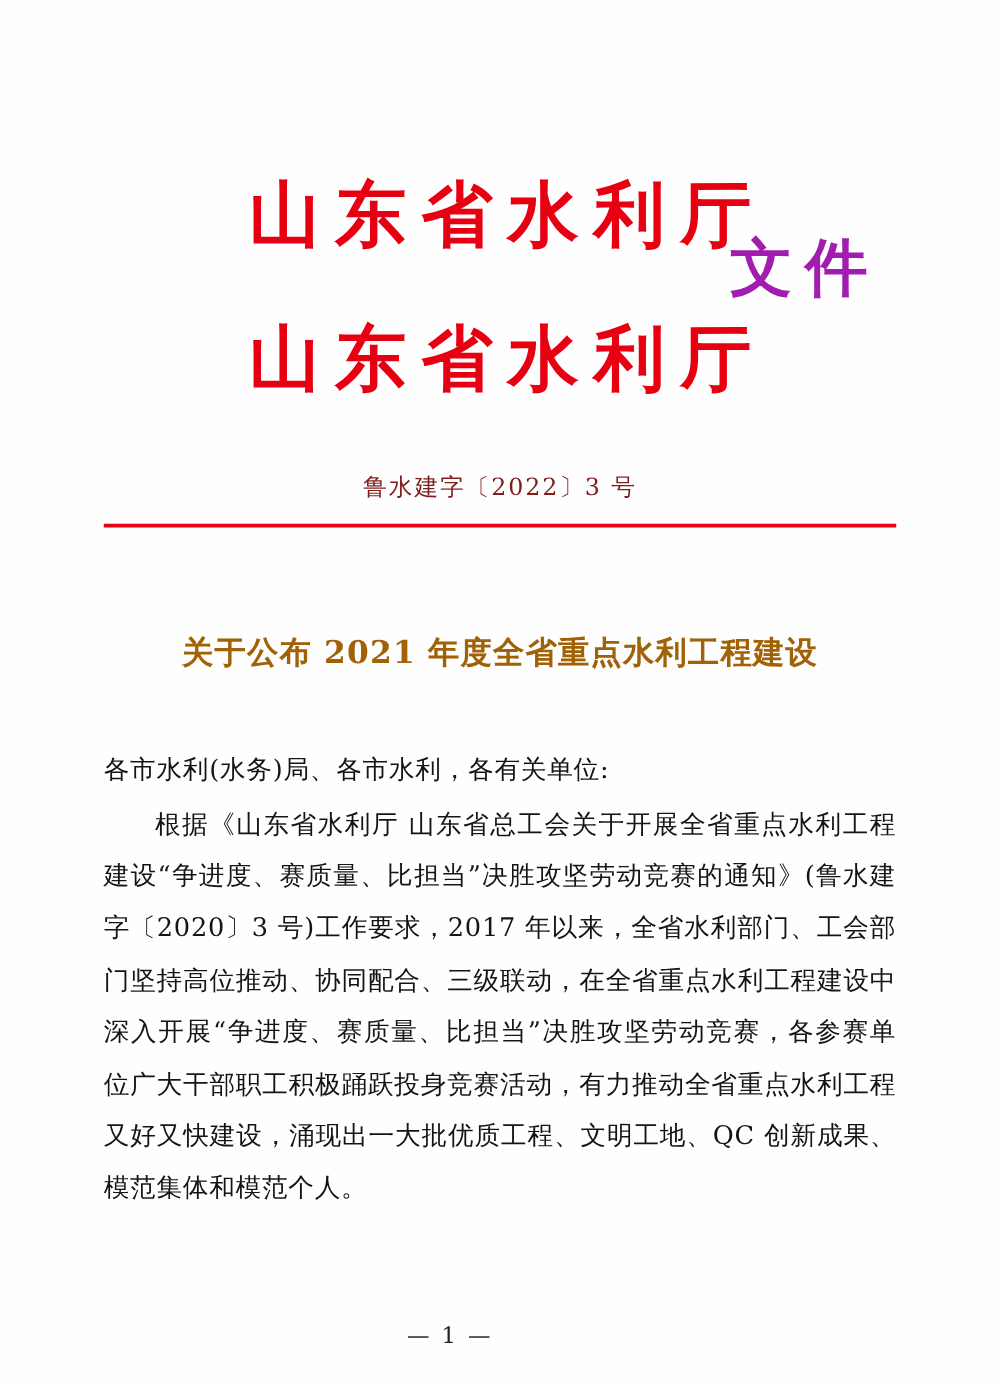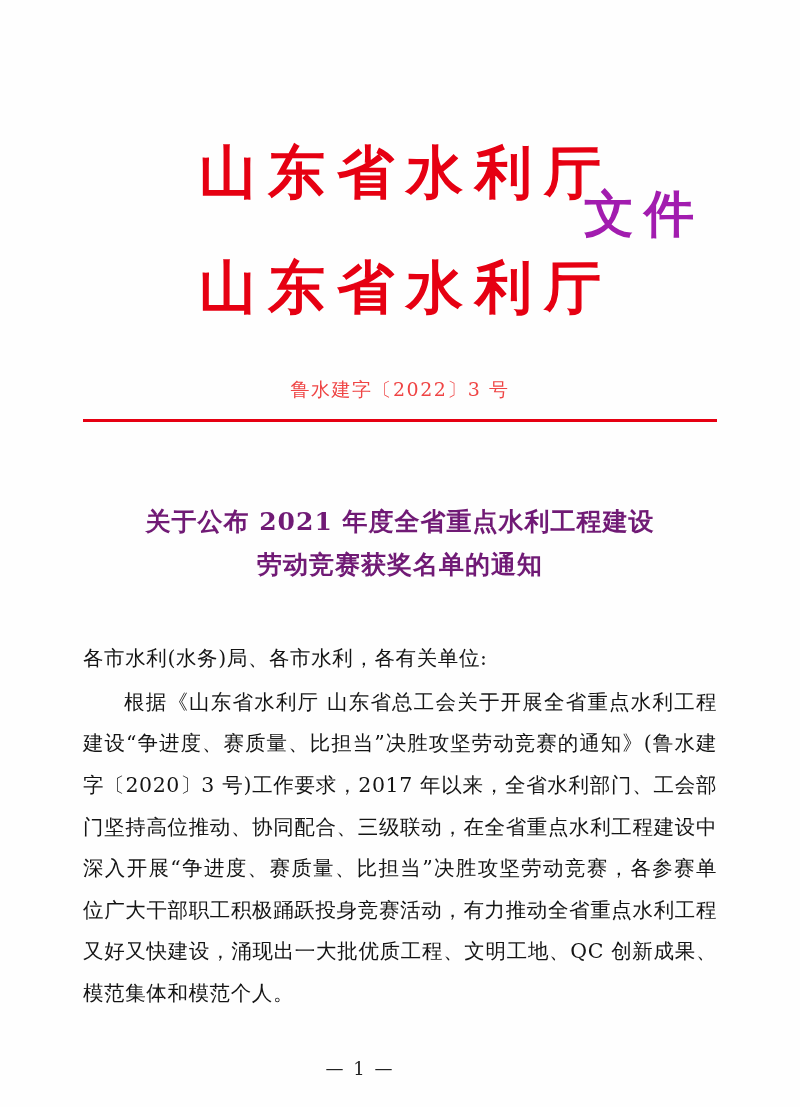--- a/index.html
+++ b/index.html
@@ -56,41 +56,41 @@
     text-indent: 10px;
     line-height: 1;
   }
 
   
   .docnum {
     margin-top: 56px;
     text-align: center;
     font-size: 19px;
     letter-spacing: 1.5px;
-    color: #ef4444;
+    color: #7f1d1d;
     font-family: "DejaVu Serif", "Liberation Serif", serif;
   }
 
   .red-rule {
     margin: 16px auto 0 auto;
     width: 634px;
     height: 3px;
     background: #e60012;
   }
 
   
   .title-block {
     margin: 78px auto 0 auto;
     width: 600px;
     text-align: center;
     font-weight: 700;
     font-size: 25px;
     line-height: 1.72;
     letter-spacing: 1px;
-    color: #701a75;
+    color: #a16207;
   }
   .title-line { display: block; white-space: nowrap; }
 
   
   .body-block {
     margin: 52px auto 0 auto;
     width: 634px;
     font-size: 20.5px;
     line-height: 2.03;
     letter-spacing: 0.6px;
@@ -133,21 +133,20 @@
       <span class="org-line">山东省水利厅</span>
     </div>
   </div>
 
   <div class="docnum">鲁水建字〔2022〕3 号</div>
 
   <div class="red-rule"></div>
 
   <div class="title-block">
     <span class="title-line">关于公布 2021 年度全省重点水利工程建设</span>
-    <span class="title-line">劳动竞赛获奖名单的通知</span>
   </div>
 
   <div class="body-block">
     <span class="salutation">各市水利(水务)局、各市水利，各有关单位:</span>
     <span class="para">根据《山东省水利厅 山东省总工会关于开展全省重点水利工程建设“争进度、赛质量、比担当”决胜攻坚劳动竞赛的通知》(鲁水建字〔2020〕3 号)工作要求，2017 年以来，全省水利部门、工会部门坚持高位推动、协同配合、三级联动，在全省重点水利工程建设中深入开展“争进度、赛质量、比担当”决胜攻坚劳动竞赛，各参赛单位广大干部职工积极踊跃投身竞赛活动，有力推动全省重点水利工程又好又快建设，涌现出一大批优质工程、文明工地、QC 创新成果、模范集体和模范个人。</span>
   </div>
 
   <div class="page-footer">
     <span class="num">— 1 —</span>
   </div>

